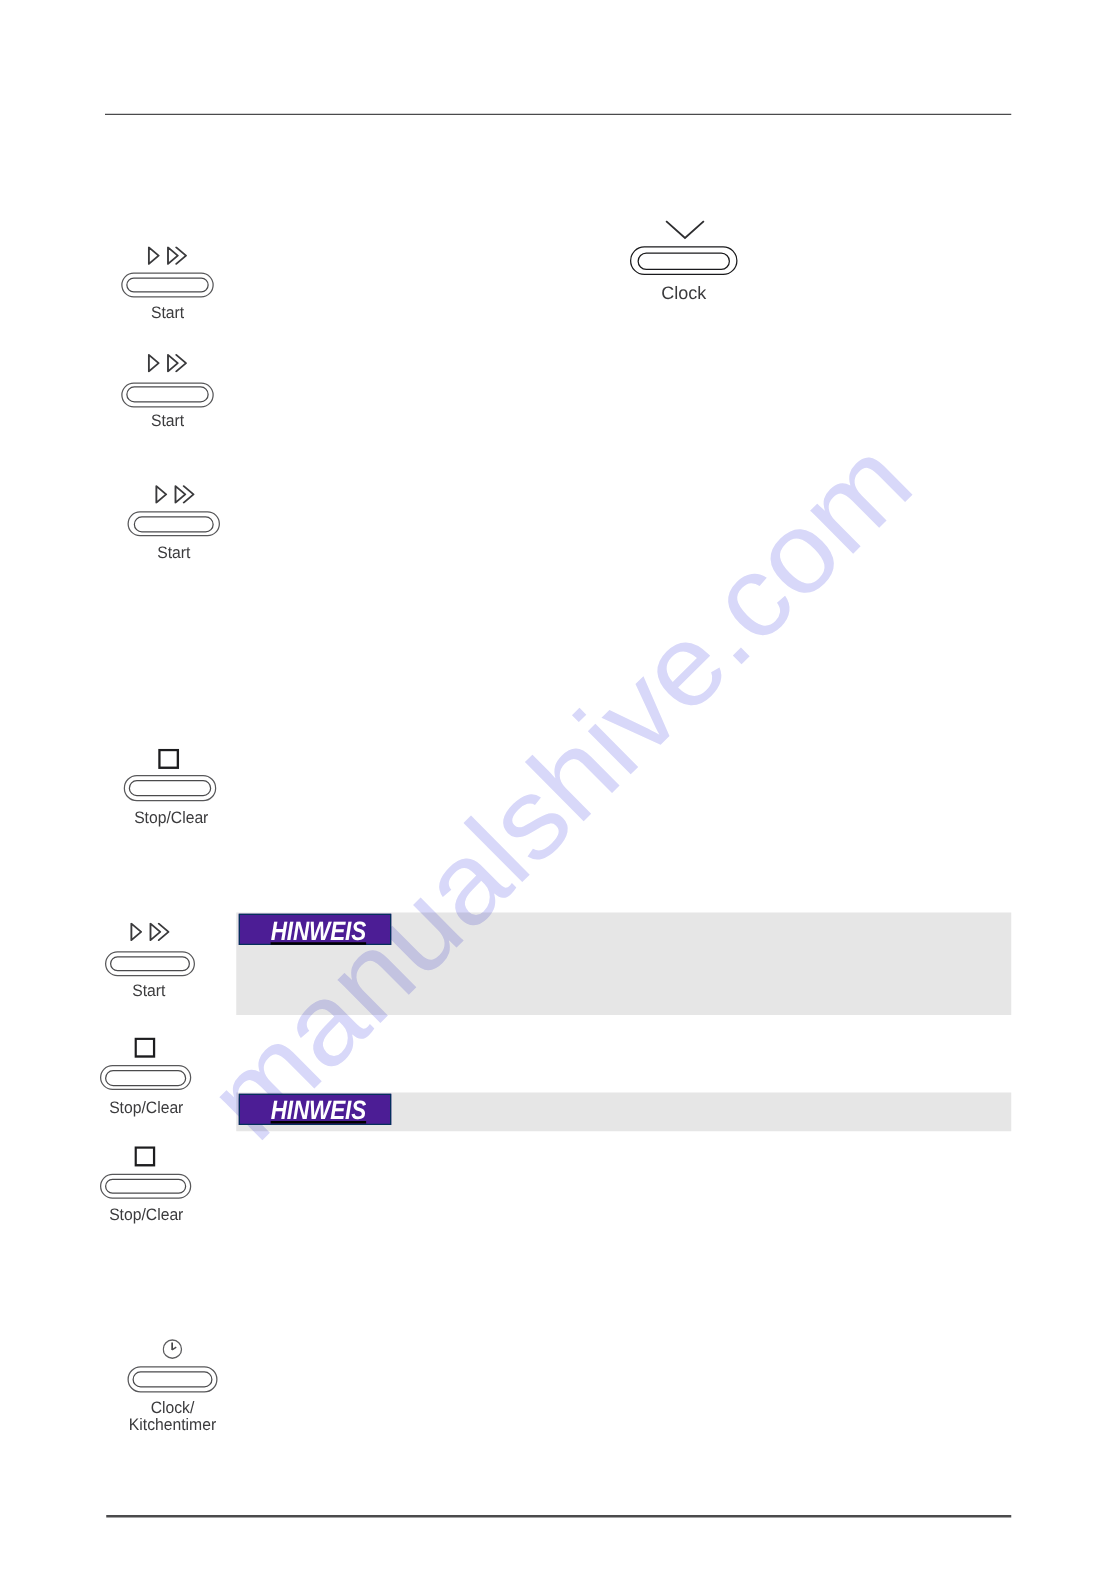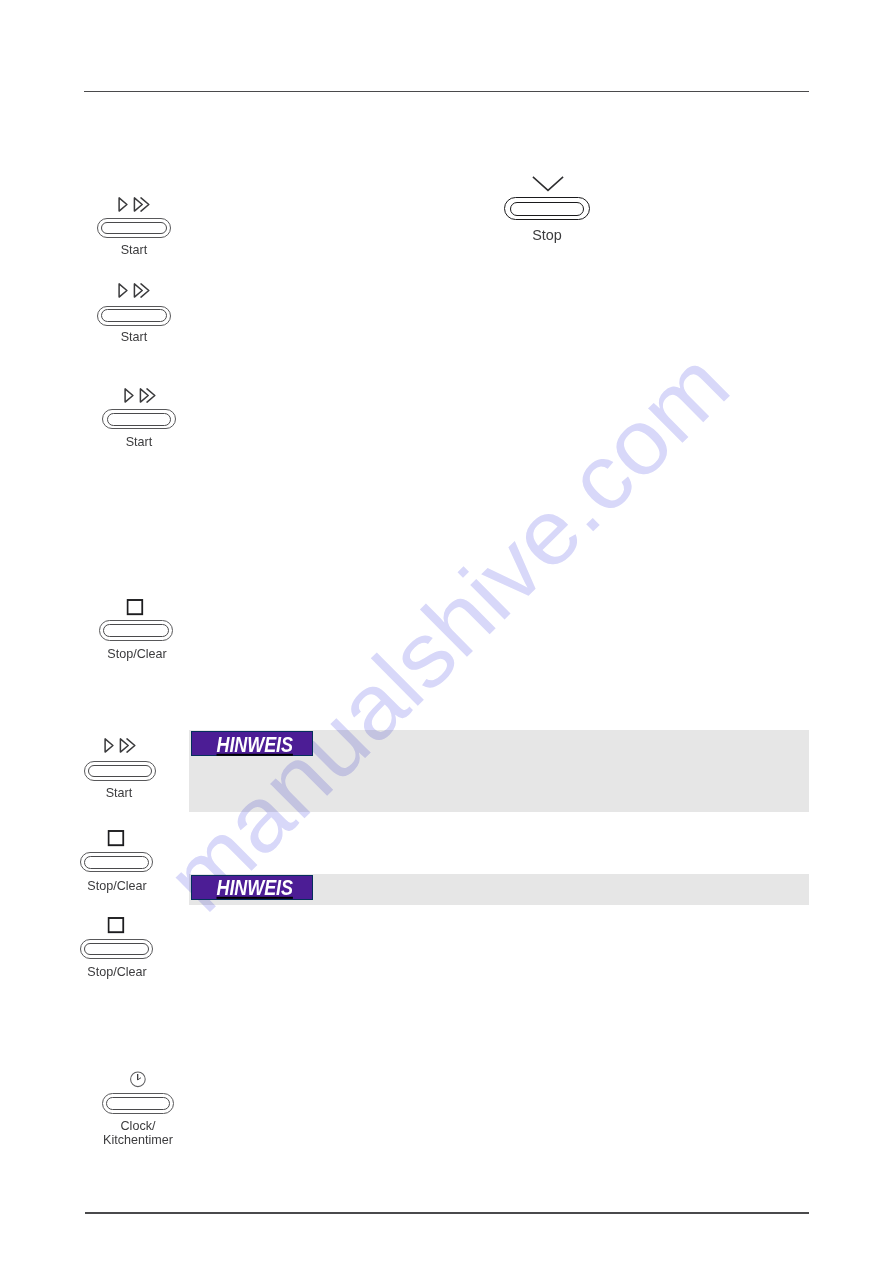--- a/index.html
+++ b/index.html
@@ -114,21 +114,21 @@
     <div class="btn-label" style="left:39.1px;top:435.3px;">Start</div>
   </div>
   <div class="btn">
     <div class="ico-wrap" style="left:547.5px;top:176.3px;">
         <svg class="ico" width="32" height="16" viewBox="0 0 32 16">
           <path d="M0.9 0.9 L16 14.4 L31.1 0.9" fill="none" stroke="#2e2e30" stroke-width="1.5" stroke-linecap="butt" stroke-linejoin="miter"></path>
         </svg>
       </div>
     <div class="pill-outer pill-dark" style="left:503.9px;top:196.9px;width:85.8px;height:23.1px;"></div>
     <div class="pill-inner pill-dark" style="left:510.3px;top:201.8px;width:73.9px;height:13.9px;"></div>
-    <div class="btn-label btn-label-lg" style="left:447.0px;top:227.8px;">Stop</div>
+    <div class="btn-label btn-label-lg" style="left:447.0px;top:227.8px;">Clock</div>
   </div>
   <div class="btn">
     <div class="ico-wrap" style="left:135.1px;top:598.8px;">
         <svg class="ico" width="17" height="17" viewBox="0 0 17 17">
           <rect x="1" y="1" width="14.8" height="14.2" fill="none" stroke="#1d1d1f" stroke-width="1.9"></rect>
         </svg>
       </div>
     <div class="pill-outer" style="left:99.0px;top:620.4px;width:73.8px;height:20.3px;"></div>
     <div class="pill-inner" style="left:103.0px;top:624.3px;width:65.8px;height:12.5px;"></div>
     <div class="btn-label" style="left:36.7px;top:646.5px;">Stop/Clear</div>

